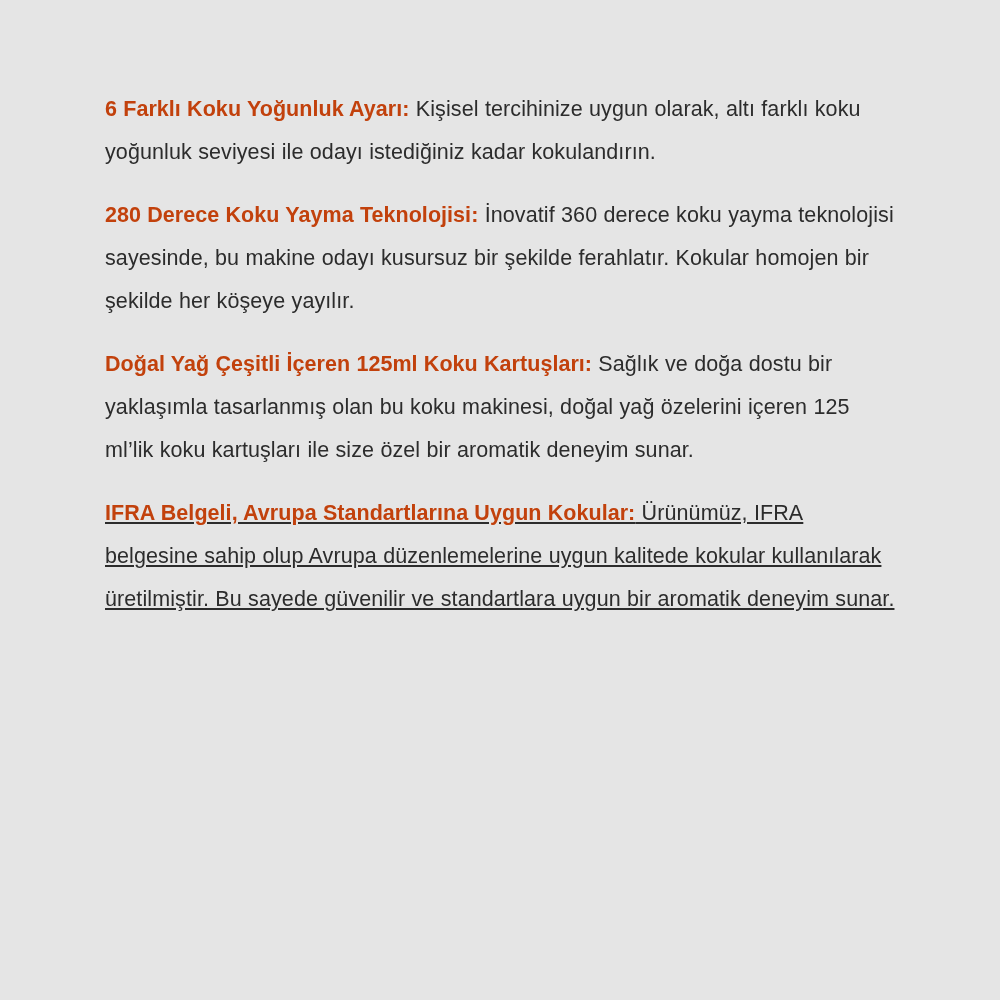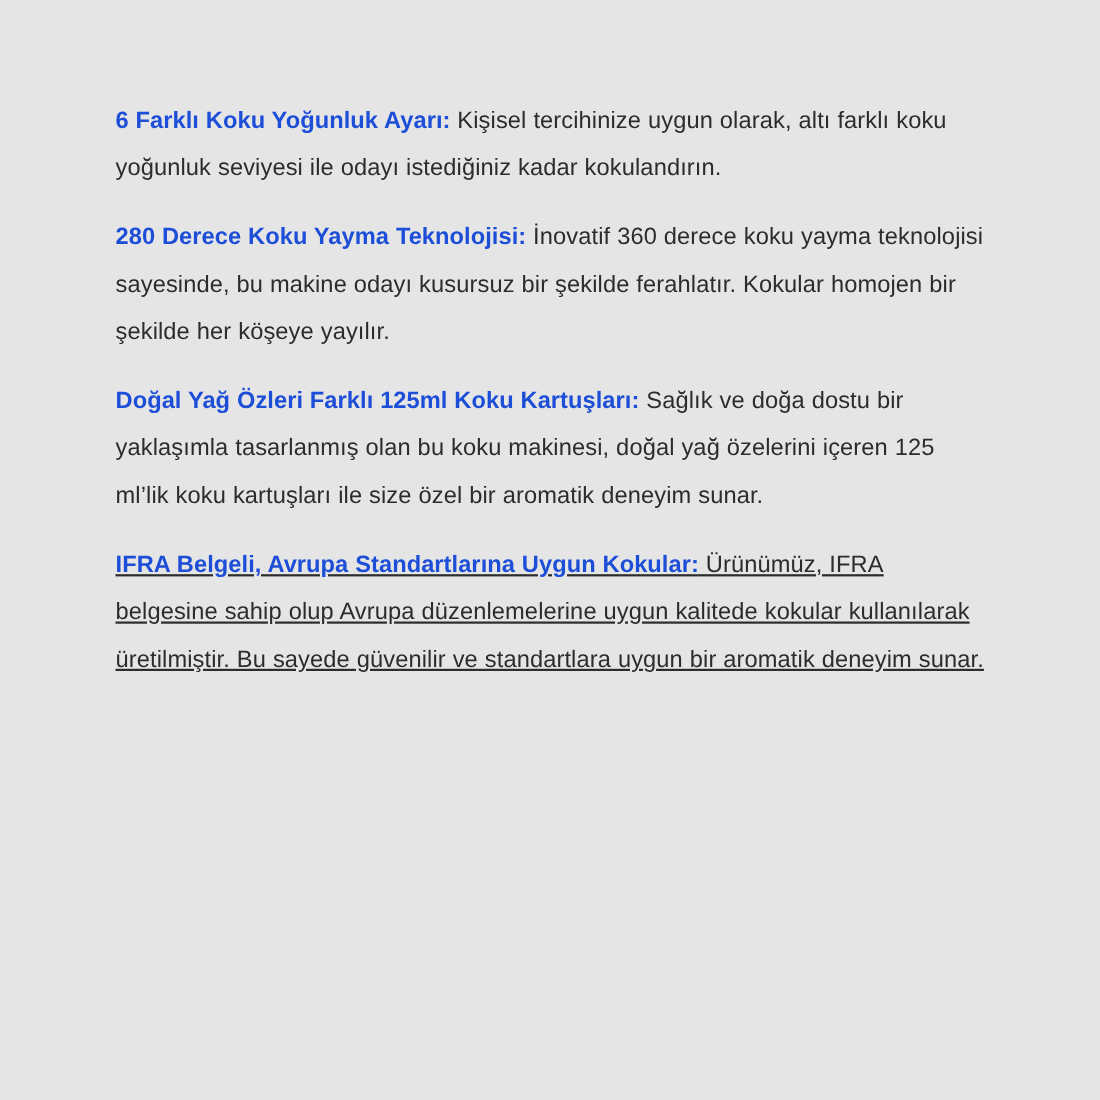--- a/index.html
+++ b/index.html
@@ -38,21 +38,21 @@
     letter-spacing: 0.1px;
     text-align: left;
     word-spacing: 0.2px;
   }
   .feature-block:last-child {
     margin-bottom: 0;
     text-decoration: underline;
   }
   .feature-title {
     font-weight: 700;
-    color: #1d4ed8;
+    color: #c2410c;
     letter-spacing: 0.05px;
   }
   .feature-body {
     font-weight: 400;
     color: #2c2c2c;
   }
 </style>
 </head>
 <body>
 
@@ -61,21 +61,21 @@
 
     <p class="feature-block">
       <span class="feature-title">6 Farklı Koku Yoğunluk Ayarı:</span><span class="feature-body"> Kişisel tercihinize uygun olarak, altı farklı koku yoğunluk seviyesi ile odayı istediğiniz kadar kokulandırın.</span>
     </p>
 
     <p class="feature-block">
       <span class="feature-title">280 Derece Koku Yayma Teknolojisi:</span><span class="feature-body"> İnovatif 360 derece koku yayma teknolojisi sayesinde, bu makine odayı kusursuz bir şekilde ferahlatır. Kokular homojen bir şekilde her köşeye yayılır.</span>
     </p>
 
     <p class="feature-block">
-      <span class="feature-title">Doğal Yağ Özleri Farklı 125ml Koku Kartuşları:</span><span class="feature-body"> Sağlık ve doğa dostu bir yaklaşımla tasarlanmış olan bu koku makinesi, doğal yağ özelerini içeren 125 ml’lik koku kartuşları ile size özel bir aromatik deneyim sunar.</span>
+      <span class="feature-title">Doğal Yağ Çeşitli İçeren 125ml Koku Kartuşları:</span><span class="feature-body"> Sağlık ve doğa dostu bir yaklaşımla tasarlanmış olan bu koku makinesi, doğal yağ özelerini içeren 125 ml’lik koku kartuşları ile size özel bir aromatik deneyim sunar.</span>
     </p>
 
 
     <p class="feature-block">
       <span class="feature-title">IFRA Belgeli, Avrupa Standartlarına Uygun Kokular:</span><span class="feature-body"> Ürünümüz, IFRA belgesine sahip olup Avrupa düzenlemelerine uygun kalitede kokular kullanılarak üretilmiştir. Bu sayede güvenilir ve standartlara uygun bir aromatik deneyim sunar.</span>
     </p>
 
   </div>
 </div>
 

